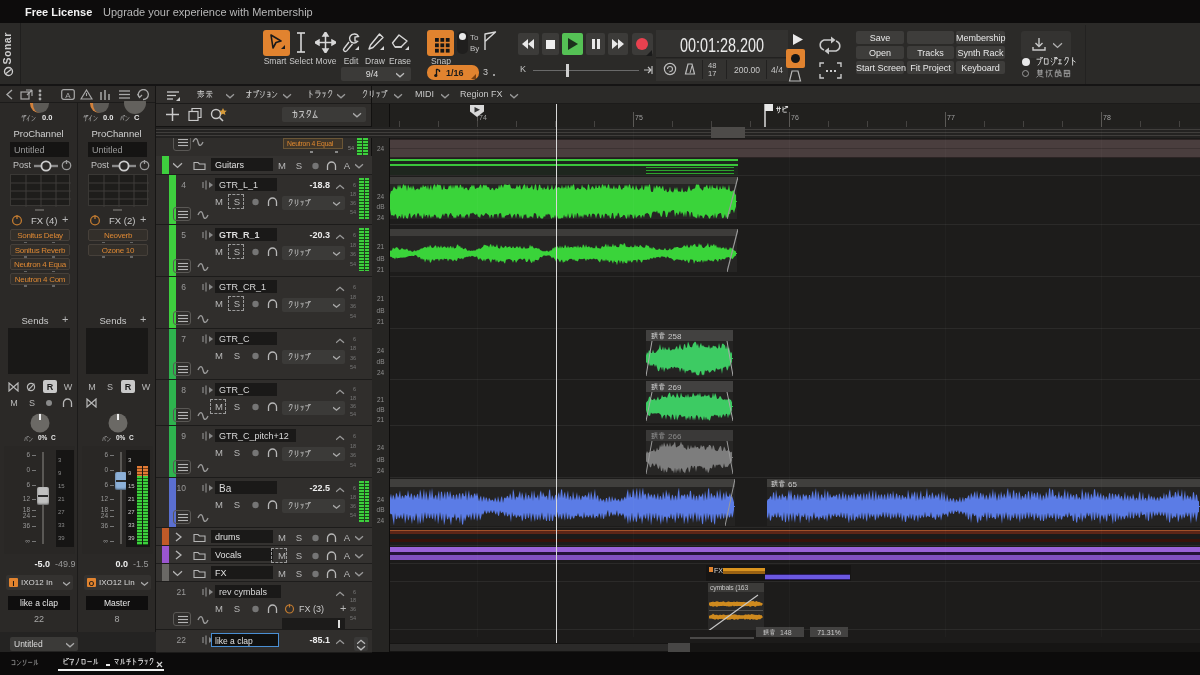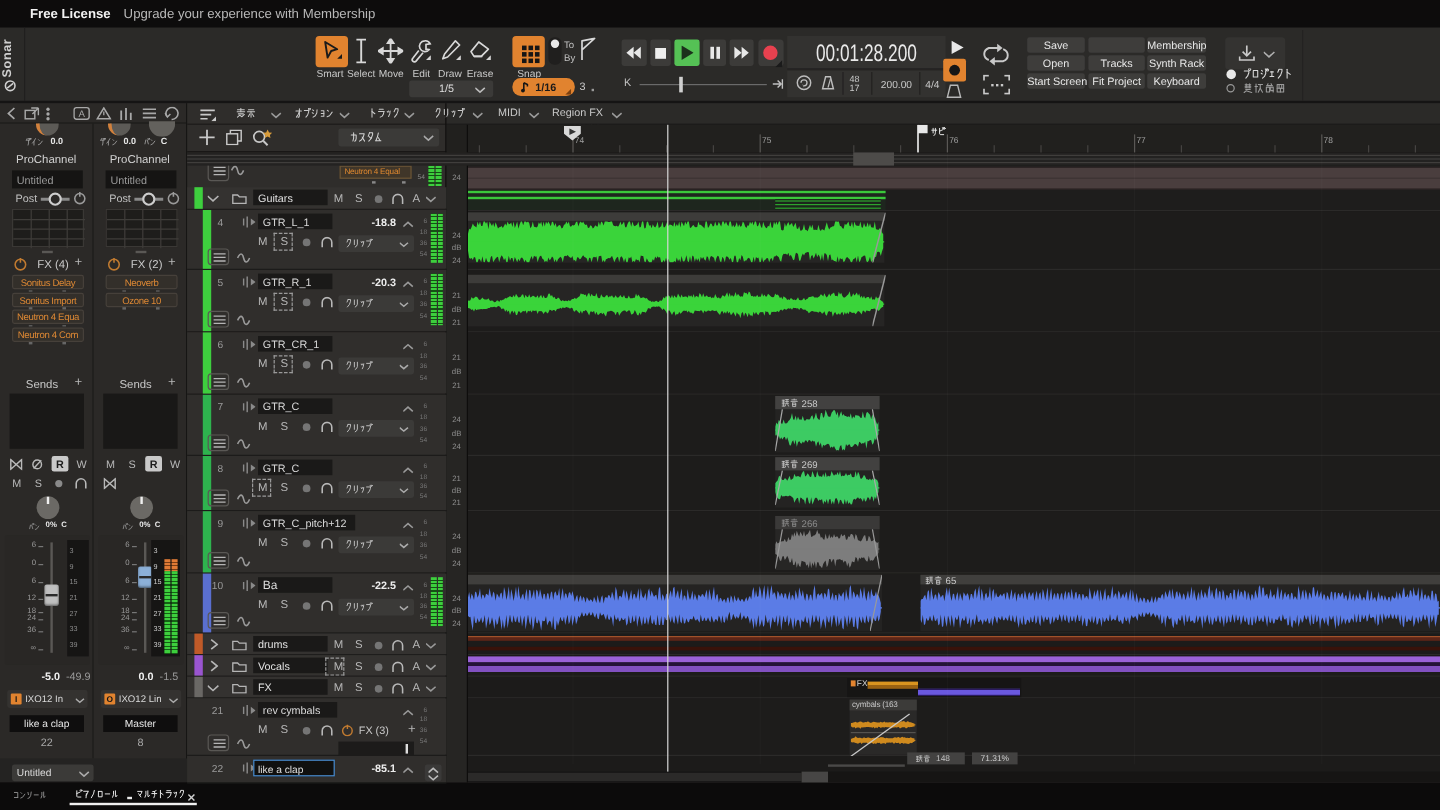--- a/index.html
+++ b/index.html
@@ -47,21 +47,21 @@
       <line x1="5" y1="16" x2="12" y2="16" stroke="#d8d8d8" stroke-width="1.4"></line>
       <path d="M15 19 L19 19 L19 15 Z" fill="#d8d8d8"></path>
     </svg>
     <div style="position:absolute;left:255px;top:57px;width:40px;text-align:center;font-size:8.5px;color:#c9c9c9;font-weight:400;line-height:1;white-space:nowrap;">Smart</div>
     <div style="position:absolute;left:281px;top:57px;width:40px;text-align:center;font-size:8.5px;color:#c9c9c9;font-weight:400;line-height:1;white-space:nowrap;">Select</div>
     <div style="position:absolute;left:306px;top:57px;width:40px;text-align:center;font-size:8.5px;color:#c9c9c9;font-weight:400;line-height:1;white-space:nowrap;">Move</div>
     <div style="position:absolute;left:331px;top:57px;width:40px;text-align:center;font-size:8.5px;color:#c9c9c9;font-weight:400;line-height:1;white-space:nowrap;">Edit</div>
     <div style="position:absolute;left:355px;top:57px;width:40px;text-align:center;font-size:8.5px;color:#c9c9c9;font-weight:400;line-height:1;white-space:nowrap;">Draw</div>
     <div style="position:absolute;left:380px;top:57px;width:40px;text-align:center;font-size:8.5px;color:#c9c9c9;font-weight:400;line-height:1;white-space:nowrap;">Erase</div>
     <div style="position:absolute;left:341px;top:67px;width:70px;height:14px;background:#3b3a38;border-radius:2px;"></div>
-    <div style="position:absolute;left:341px;top:70px;width:62px;text-align:center;font-size:9px;color:#dedede;font-weight:400;line-height:1;white-space:nowrap;">1/5</div>
+    <div style="position:absolute;left:341px;top:70px;width:62px;text-align:center;font-size:9px;color:#dedede;font-weight:400;line-height:1;white-space:nowrap;">9/4</div>
     <svg style="position:absolute;left:396px;top:72px" width="9" height="6.8">
       <polyline points="0,1.3 4.0,4.8 8,1.3" fill="none" stroke="#bbb" stroke-width="1.3"></polyline>
     </svg>
     <div style="position:absolute;left:427px;top:30px;width:27px;height:26px;background:#e1832f;border-radius:3px;"></div>
     <svg style="position:absolute;left:431px;top:34px;" width="20" height="19" viewBox="0 0 20 19">
       <rect x="4.0" y="4.0" width="3.8" height="3.8" fill="#161616"></rect>
       <rect x="4.0" y="9.4" width="3.8" height="3.8" fill="#161616"></rect>
       <rect x="4.0" y="14.8" width="3.8" height="3.8" fill="#161616"></rect>
       <rect x="9.4" y="4.0" width="3.8" height="3.8" fill="#161616"></rect>
       <rect x="9.4" y="9.4" width="3.8" height="3.8" fill="#161616"></rect>
@@ -333,21 +333,21 @@
       <circle cx="6" cy="6.5" r="4.4" fill="none" stroke="#c07a30" stroke-width="1.3"></circle>
       <line x1="6" y1="1" x2="6" y2="5" stroke="#c07a30" stroke-width="1.3"></line>
     </svg>
     <div style="position:absolute;left:31px;top:216px;font-size:9.5px;color:#c9c9c9;font-weight:400;line-height:1;white-space:nowrap;">FX (4)</div>
     <div style="position:absolute;left:62px;top:214px;font-size:11px;color:#b8b8b8;font-weight:400;line-height:1;white-space:nowrap;">+</div>
     <div style="position:absolute;left:10px;top:229px;width:60px;height:12px;background:#332f2a;border:1px solid #46403a;border-radius:2px;"></div>
     <div style="position:absolute;left:10px;top:232px;width:60px;text-align:center;font-size:8px;color:#dd8834;font-weight:400;line-height:1;white-space:nowrap;letter-spacing:-0.3px;">Sonitus Delay</div>
     <div style="position:absolute;left:24px;top:241.5px;width:3px;height:1.5px;background:#666;"></div>
     <div style="position:absolute;left:52px;top:241.5px;width:3px;height:1.5px;background:#666;"></div>
     <div style="position:absolute;left:10px;top:243.5px;width:60px;height:12px;background:#332f2a;border:1px solid #46403a;border-radius:2px;"></div>
-    <div style="position:absolute;left:10px;top:246.5px;width:60px;text-align:center;font-size:8px;color:#dd8834;font-weight:400;line-height:1;white-space:nowrap;letter-spacing:-0.3px;">Sonitus Import</div>
+    <div style="position:absolute;left:10px;top:246.5px;width:60px;text-align:center;font-size:8px;color:#dd8834;font-weight:400;line-height:1;white-space:nowrap;letter-spacing:-0.3px;">Sonitus Reverb</div>
     <div style="position:absolute;left:24px;top:256.0px;width:3px;height:1.5px;background:#666;"></div>
     <div style="position:absolute;left:52px;top:256.0px;width:3px;height:1.5px;background:#666;"></div>
     <div style="position:absolute;left:10px;top:258.0px;width:60px;height:12px;background:#332f2a;border:1px solid #46403a;border-radius:2px;"></div>
     <div style="position:absolute;left:10px;top:261.0px;width:60px;text-align:center;font-size:8px;color:#dd8834;font-weight:400;line-height:1;white-space:nowrap;letter-spacing:-0.3px;">Neutron 4 Equa</div>
     <div style="position:absolute;left:24px;top:270.5px;width:3px;height:1.5px;background:#666;"></div>
     <div style="position:absolute;left:52px;top:270.5px;width:3px;height:1.5px;background:#666;"></div>
     <div style="position:absolute;left:10px;top:272.5px;width:60px;height:12px;background:#332f2a;border:1px solid #46403a;border-radius:2px;"></div>
     <div style="position:absolute;left:10px;top:275.5px;width:60px;text-align:center;font-size:8px;color:#dd8834;font-weight:400;line-height:1;white-space:nowrap;letter-spacing:-0.3px;">Neutron 4 Com</div>
     <div style="position:absolute;left:24px;top:285.0px;width:3px;height:1.5px;background:#666;"></div>
     <div style="position:absolute;left:52px;top:285.0px;width:3px;height:1.5px;background:#666;"></div>
@@ -862,21 +862,21 @@
     <div style="position:absolute;left:169px;top:225px;width:7px;height:51px;background:#3ecf3e;"></div>
     <div style="position:absolute;left:175px;top:231px;width:11px;text-align:right;font-size:8.5px;color:#9a9a9a;line-height:1;">5</div>
     <svg style="position:absolute;left:202px;top:230px;" width="11" height="10" viewBox="0 0 11 10">
       <g stroke="#8a8a8a" stroke-width="1.2">
         <line x1="1" y1="2" x2="1" y2="8"></line>
         <line x1="4" y1="0.5" x2="4" y2="9.5"></line>
       </g>
       <path d="M7 2 L11 5 L7 8 Z" fill="#8a8a8a"></path>
     </svg>
     <div style="position:absolute;left:215px;top:228px;width:62px;height:13px;background:#1a1918;"></div>
-    <div style="position:absolute;left:219px;top:231px;font-size:9px;color:#dadada;font-weight:400;line-height:1;white-space:nowrap;">GTR_R_1</div>
+    <div style="position:absolute;left:219px;top:231px;font-size:9px;color:#dadada;font-weight:700;line-height:1;white-space:nowrap;">GTR_R_1</div>
     <div style="position:absolute;left:278px;top:231px;width:52px;text-align:right;font-size:9px;font-weight:700;color:#ededed;line-height:1;">-20.3</div>
     <svg style="position:absolute;left:336px;top:234px" width="9" height="6.8">
       <polyline points="0,4.8 4.0,1.3 8,4.8" fill="none" stroke="#999" stroke-width="1.3"></polyline>
     </svg>
     <div style="position:absolute;left:212px;top:247px;width:14px;text-align:center;font-size:9.5px;color:#b8b8b8;font-weight:400;line-height:1;white-space:nowrap;">M</div>
     <div style="position:absolute;left:230px;top:247px;width:14px;text-align:center;font-size:9.5px;color:#b8b8b8;font-weight:400;line-height:1;white-space:nowrap;">S</div>
     <svg style="position:absolute;left:251px;top:248px;" width="9" height="8" viewBox="0 0 9 8">
       <circle cx="4.5" cy="4" r="3.2" fill="#757575"></circle>
     </svg>
     <svg style="position:absolute;left:267px;top:247px;" width="11" height="10" viewBox="0 0 11 10">

